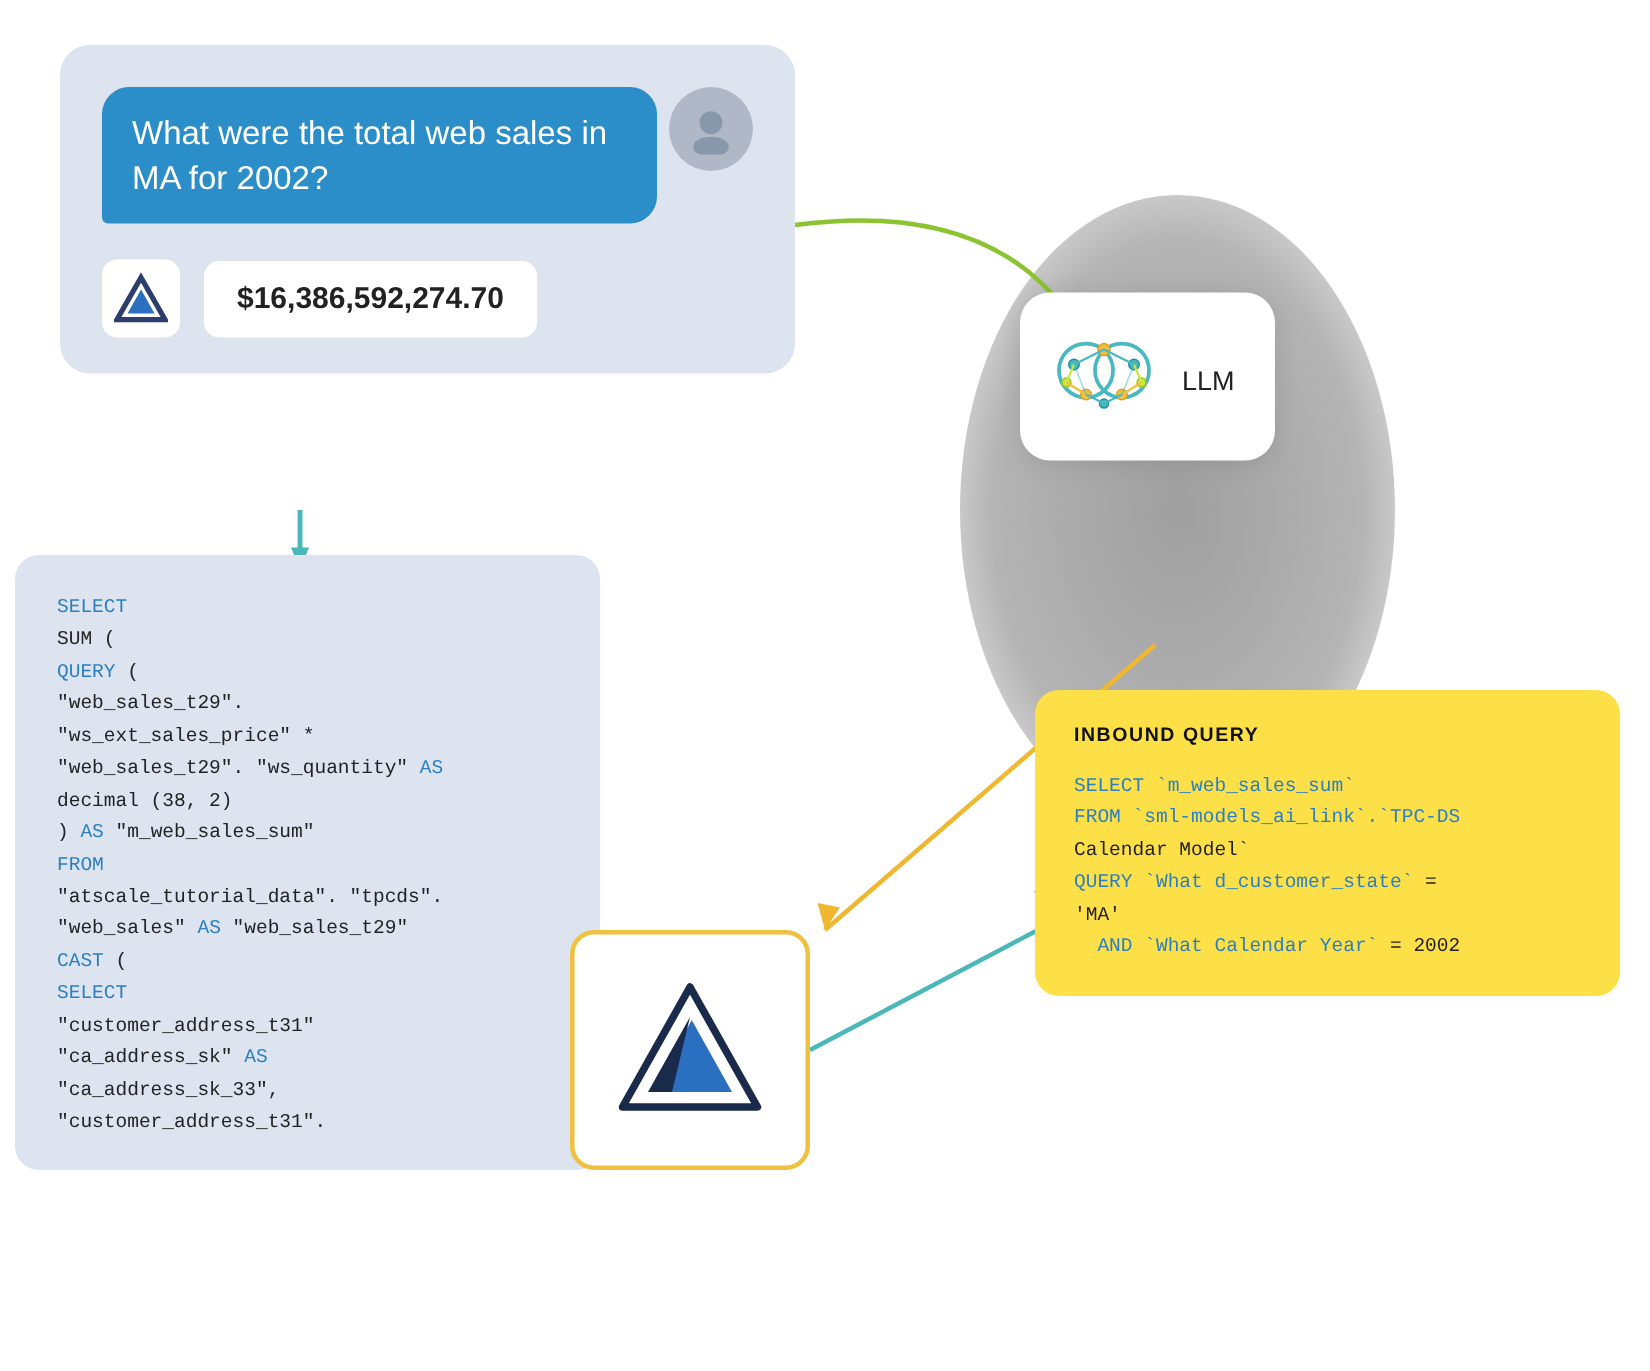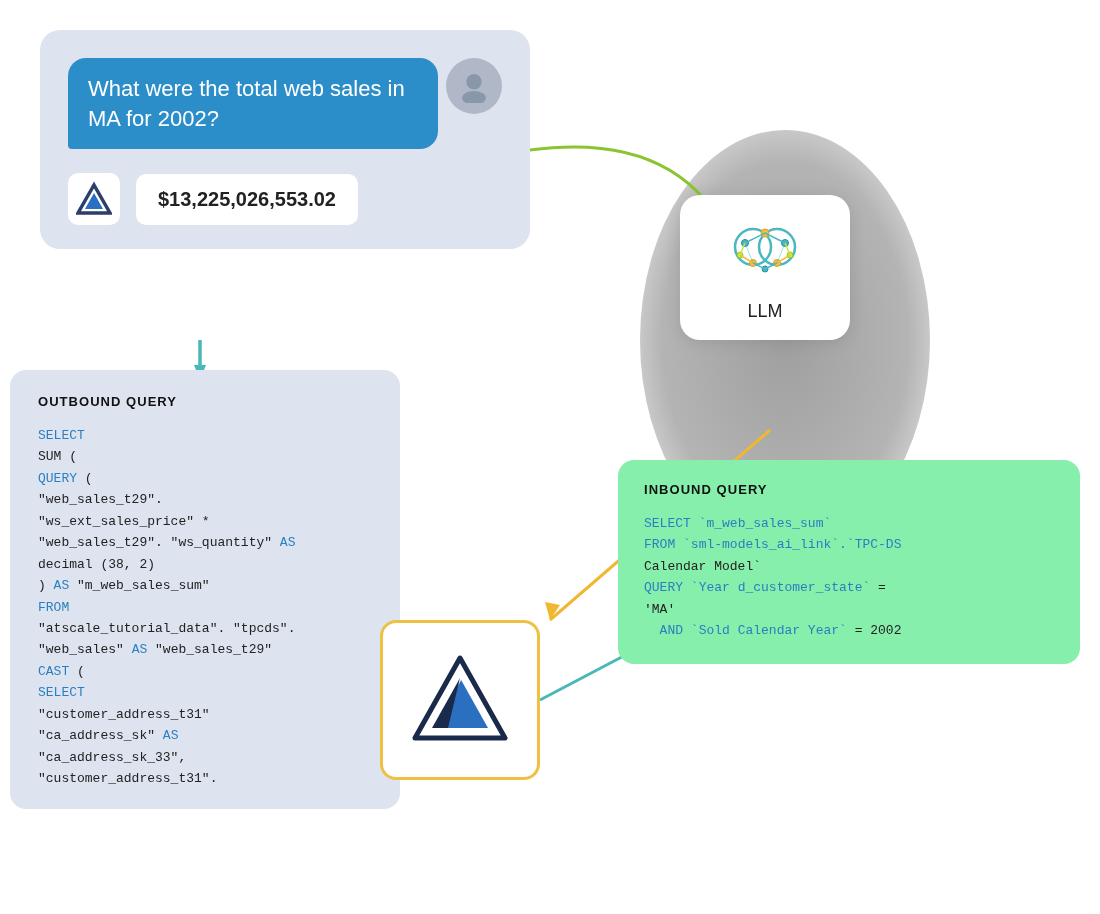--- a/index.html
+++ b/index.html
@@ -118,39 +118,39 @@
     
     .llm-card {
       position: absolute;
       top: 195px;
       right: 240px;
       width: 170px;
       background: white;
       border-radius: 20px;
       padding: 24px 16px 18px 16px;
       display: flex;
-      flex-direction: column;
+      flex-direction: row;
       align-items: center;
       gap: 12px;
       box-shadow: 0 2px 16px rgba(0,0,0,0.10);
     }
 
     .llm-label {
       font-size: 18px;
       font-weight: 500;
       color: #222;
     }
 
     
     .inbound-card {
       position: absolute;
       top: 460px;
       right: 20px;
-      width: 462px;
-      background: #86efac;
+      width: 390px;
+      background: #fde047;
       border-radius: 16px;
       padding: 22px 26px 22px 26px;
     }
 
     
     .atscale-center {
       position: absolute;
       top: 620px;
       left: 380px;
       width: 160px;
@@ -231,26 +231,25 @@
     </div>
   </div>
   <div class="response-row">
     <div class="atscale-logo-small">
 
       <svg width="36" height="36" viewBox="0 0 36 36">
         <polygon points="18,4 34,32 2,32" fill="none" stroke="#2c3e6b" stroke-width="3.5"></polygon>
         <polygon points="18,12 27,28 9,28" fill="#2a6fc0"></polygon>
       </svg>
     </div>
-    <div class="response-value">$13,225,026,553.02</div>
+    <div class="response-value">$16,386,592,274.70</div>
   </div>
 </div>
 
 <div class="outbound-card">
-  <div class="query-title">OUTBOUND QUERY</div>
   <div class="code-block">
     <span class="code-keyword">SELECT</span><br>
     SUM (<br>
     <span class="code-keyword">QUERY</span> (<br>
     "web_sales_t29".<br>
     "ws_ext_sales_price" *<br>
     "web_sales_t29". "ws_quantity" <span class="code-keyword">AS</span><br>
     decimal (38, 2)<br>
     ) <span class="code-keyword">AS</span> "m_web_sales_sum"<br>
     <span class="code-keyword">FROM</span><br>
@@ -295,23 +294,23 @@
   </svg>
   <div class="llm-label">LLM</div>
 </div>
 
 <div class="inbound-card">
   <div class="query-title">INBOUND QUERY</div>
   <div class="code-block">
     <span class="code-keyword">SELECT</span> <span class="code-keyword">`m_web_sales_sum`</span><br>
     <span class="code-keyword">FROM</span> <span class="code-keyword">`sml-models_ai_link`.</span><span class="code-keyword">`TPC-DS</span><br>
     <span style="color:#222">Calendar Model`</span><br>
-    <span class="code-keyword">QUERY</span> <span class="code-keyword">`Year d_customer_state`</span> =<br>
+    <span class="code-keyword">QUERY</span> <span class="code-keyword">`What d_customer_state`</span> =<br>
     <span style="color:#222">'MA'</span><br>
-    &nbsp;&nbsp;<span class="code-keyword">AND</span> <span class="code-keyword">`Sold Calendar Year`</span> = 2002
+    &nbsp;&nbsp;<span class="code-keyword">AND</span> <span class="code-keyword">`What Calendar Year`</span> = 2002
   </div>
 </div>
 
 <div class="atscale-center" style="z-index:2;">
   <svg width="100" height="100" viewBox="0 0 100 100">
 
     <polygon points="50,8 95,88 5,88" fill="none" stroke="#1a2a4a" stroke-width="5" stroke-linejoin="round"></polygon>
 
     <polygon points="50,28 78,78 22,78" fill="#2a6fc0"></polygon>
 

